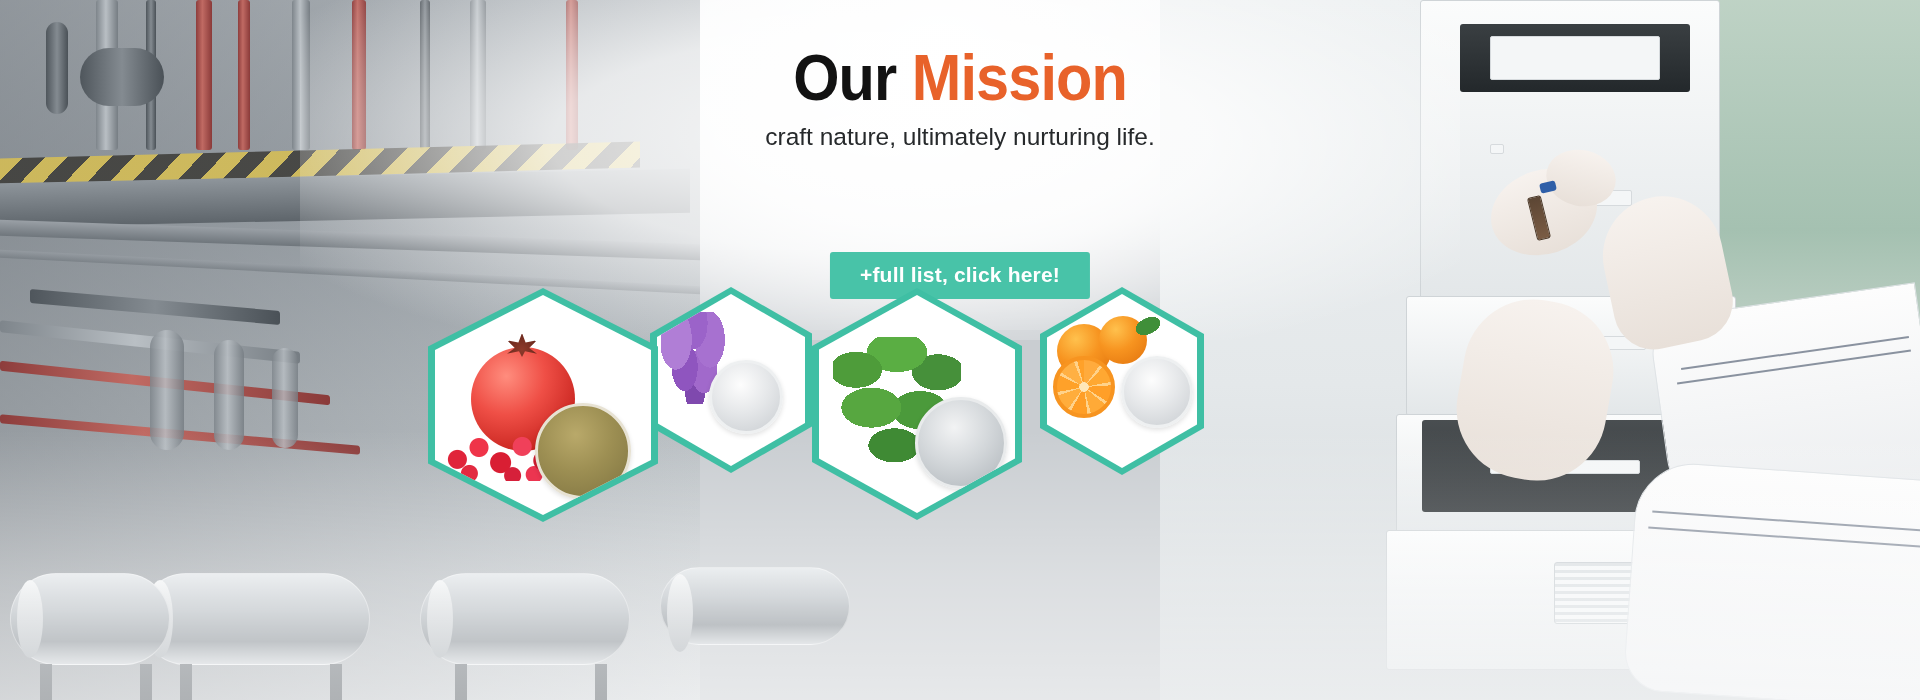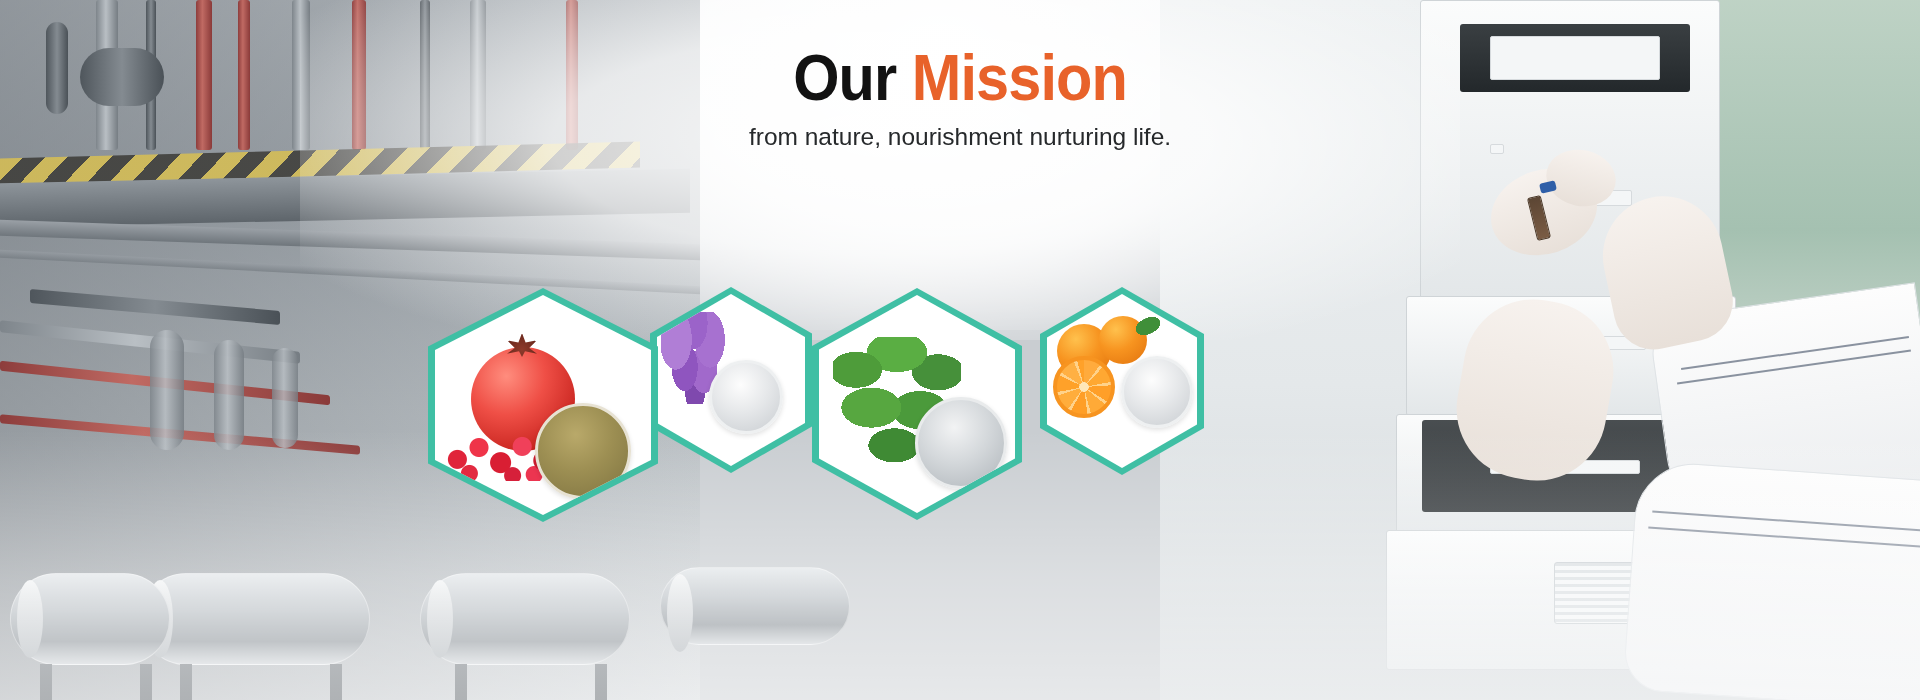--- a/index.html
+++ b/index.html
@@ -376,18 +376,19 @@
     </div>
   </div>
 
   <div class="content">
 
     <div class="headline">
       <span class="w1">Our</span><span> </span><span class="w2">Mission</span>
     </div>
 
     <div class="subcopy">
-      <span>from nature, nourishment nurturing life.</span>
-    </div>
-
+      <span>craft nature, ultimately nurturing life.</span>
+    </div>
+
+    <button class="cta">+full list, click here!</button>
   </div>
 
 </div>
 
 </body></html>

